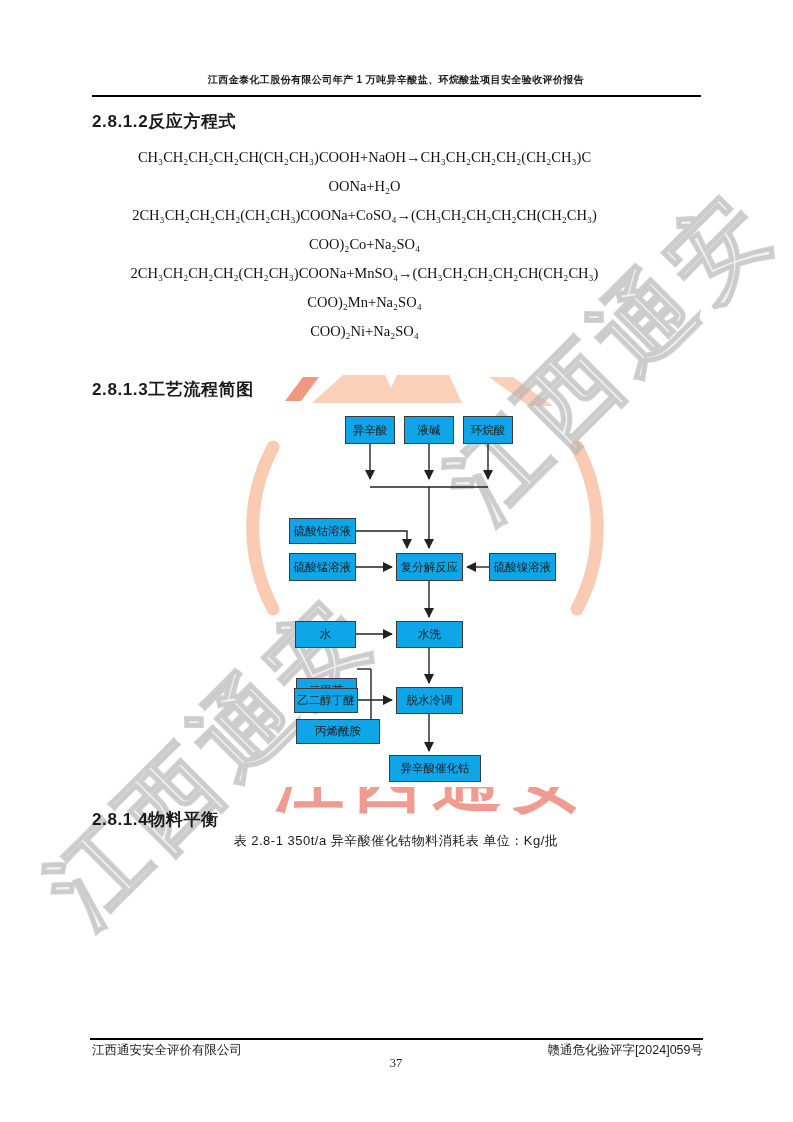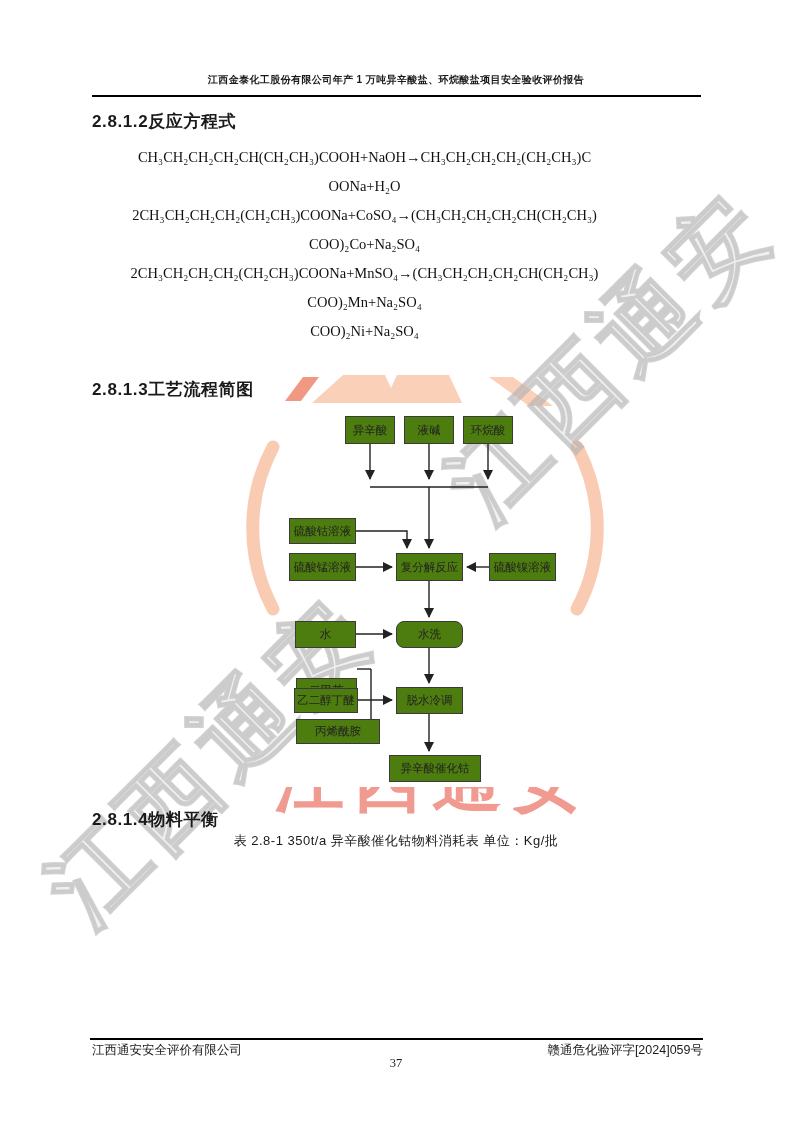--- a/index.html
+++ b/index.html
@@ -29,21 +29,21 @@
   }
   .header-rule { position:absolute; z-index:2; top:95px; left:92px; width:609px; height:2px; background:#000; }
   .sec-title { position:absolute; z-index:2; left:92px; font-size:17px; font-weight:bold; letter-spacing:0.6px; }
   .equations {
     position:absolute; z-index:2; top:143px; left:92px; width:545px; text-align:center;
     font-family:"Liberation Serif", serif; font-size:14.5px; color:#111;
   }
   .eq-line { height:29px; line-height:29px; white-space:nowrap;text-align:center; }
   .flow-lines { position:absolute; left:0; top:0; z-index:1; }
   .fc-box {
-    position:absolute; z-index:2; border:1px solid #3a3a3a; background:#4d7c0f;
+    position:absolute; z-index:2; border:1px solid #3a3a3a; background:#0ea5e9;
     display:flex; align-items:center; justify-content:center;
     font-size:11.5px; color:#222; white-space:nowrap; box-sizing:border-box;
   }
   .table-caption {
     position:absolute; z-index:2; top:832px; left:92px; width:608px; text-align:center;
     font-size:13px; letter-spacing:0.5px;
   }
   .footer-rule { position:absolute; z-index:2; top:1038px; left:90px; width:613px; height:1.5px; background:#000; }
   .footer-left  { position:absolute; z-index:2; top:1042px; left:92px;  font-size:12.5px; }
   .footer-right { position:absolute; z-index:2; top:1042px; right:90px; font-size:12.5px; }
@@ -119,21 +119,21 @@
   </svg>
 
   <div class="fc-box" style="left:345px; top:416px; width:50px; height:28px;">异辛酸</div>
   <div class="fc-box" style="left:404px; top:416px; width:50px; height:28px;">液碱</div>
   <div class="fc-box" style="left:463px; top:416px; width:50px; height:28px;">环烷酸</div>
   <div class="fc-box" style="left:289px; top:518px; width:67px; height:26px;">硫酸钴溶液</div>
   <div class="fc-box" style="left:289px; top:553px; width:67px; height:28px;">硫酸锰溶液</div>
   <div class="fc-box" style="left:396px; top:553px; width:67px; height:28px;">复分解反应</div>
   <div class="fc-box" style="left:489px; top:553px; width:67px; height:28px;">硫酸镍溶液</div>
   <div class="fc-box" style="left:295px; top:621px; width:61px; height:27px;">水</div>
-  <div class="fc-box" style="left:396px; top:621px; width:67px; height:27px;border-radius:8px;">水洗</div>
+  <div class="fc-box" style="left:396px; top:621px; width:67px; height:27px;">水洗</div>
   <div class="fc-box" style="left:296px; top:678px; width:61px; height:25px;">二甲苯</div>
   <div class="fc-box" style="left:294px; top:688px; width:64px; height:25px;">乙二醇丁醚</div>
   <div class="fc-box" style="left:296px; top:719px; width:84px; height:25px;">丙烯酰胺</div>
   <div class="fc-box" style="left:396px; top:687px; width:67px; height:27px;">脱水冷调</div>
   <div class="fc-box" style="left:389px; top:755px; width:92px; height:27px;">异辛酸催化钴</div>
 
   <div class="sec-title" style="top:808px;">2.8.1.4物料平衡</div>
   <div class="table-caption">表 2.8-1  350t/a 异辛酸催化钴物料消耗表 单位：Kg/批</div>
 
   <div class="footer-rule"></div>

